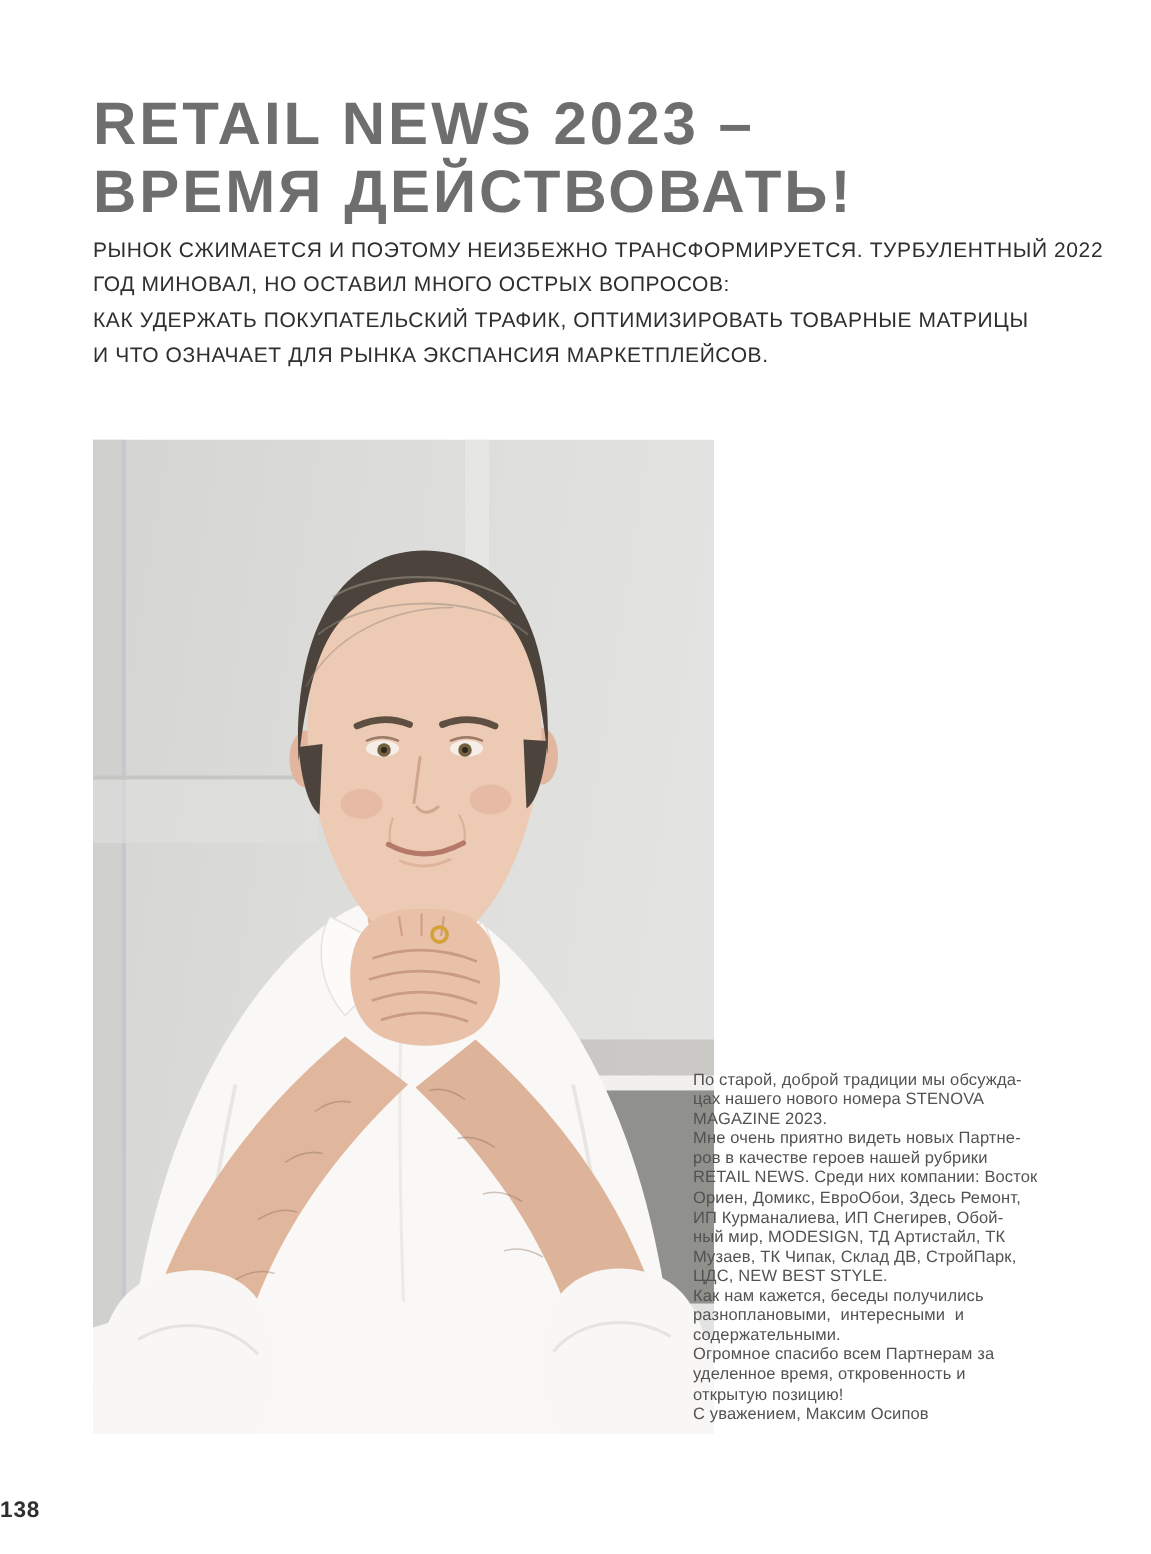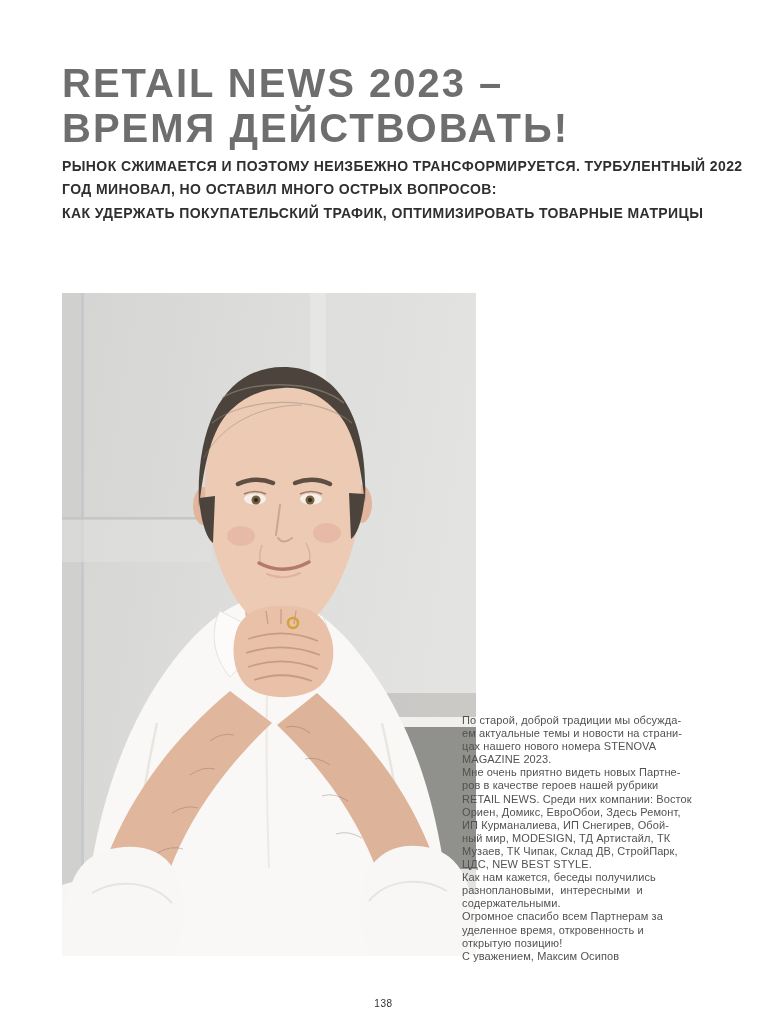--- a/index.html
+++ b/index.html
@@ -12,51 +12,52 @@
   .title {
     position:absolute; left:62px; top:34px;
     font-size:40px; line-height:45px; font-weight:700;
     letter-spacing:2px; color:#6e6e6e;
   }
   .intro {
     position:absolute; left:62px; top:155px; width:695px;
     font-size:14px; line-height:23.4px; font-weight:400;
     letter-spacing:0.4px; color:#2f2f2f;
   }
-  .intro .line { white-space:pre-wrap;font-weight:bold; }
+  .intro .line { white-space:pre-wrap; }
   .photo-frame {
     position:absolute; left:62px; top:293px; width:414px; height:663px;
   }
   .photo-frame svg { display:block; width:100%; height:100%; }
   .article {
     position:absolute; left:462px; top:714px; width:250px;
     font-size:11px; line-height:13.1px; color:#525252;
     letter-spacing:0.1px;
   }
   .article .line { white-space:pre-wrap; }
   .article .signature { white-space:pre-wrap; }
   .page-number {
-    position:absolute; left:0; right:0; top:998px; text-align:center;
-    font-size:10px; letter-spacing:0.6px; color:#2f2f2f;
+    position:absolute; left:0; right:0; top:998px; 
+    font-size:15px; letter-spacing:0.6px; color:#2f2f2f;font-weight:bold;
   }
 </style>
 </head>
 <body>
 
 <div class="page">
 
   <h1 class="title">
     <div>RETAIL NEWS 2023 –</div>
     <div>ВРЕМЯ ДЕЙСТВОВАТЬ!</div>
   </h1>
 
   <div class="intro">
     <div class="line">РЫНОК СЖИМАЕТСЯ И ПОЭТОМУ НЕИЗБЕЖНО ТРАНСФОРМИРУЕТСЯ. ТУРБУЛЕНТНЫЙ 2022</div>
     <div class="line">ГОД МИНОВАЛ, НО ОСТАВИЛ МНОГО ОСТРЫХ ВОПРОСОВ:</div>
     <div class="line">КАК УДЕРЖАТЬ ПОКУПАТЕЛЬСКИЙ ТРАФИК, ОПТИМИЗИРОВАТЬ ТОВАРНЫЕ МАТРИЦЫ</div>
+    <div class="line">И ЧТО ОЗНАЧАЕТ ДЛЯ РЫНКА ЭКСПАНСИЯ МАРКЕТПЛЕЙСОВ.</div>
   </div>
 
   <div class="photo-frame">
     <svg viewBox="0 0 414 663" preserveAspectRatio="none">
       <defs>
         <linearGradient id="wallGrad" x1="0" y1="0" x2="1" y2="0.25">
           <stop offset="0" stop-color="#d4d4d2"></stop>
           <stop offset="0.45" stop-color="#dcdcda"></stop>
           <stop offset="1" stop-color="#e3e3e1"></stop>
         </linearGradient>
@@ -155,21 +156,20 @@
           </g>
           <path d="M181,352 C174,344 174,334 181,328 Q188,336 186,350 Z" fill="#e9c1a9"></path>
           <circle cx="231" cy="330" r="5" stroke="#d3a239" stroke-width="2.5" fill="none"></circle>
         </g>
       </g>
     </svg>
   </div>
 
   <div class="article">
     <div class="line">По старой, доброй традиции мы обсужда-</div>
-    <div class="line">ем актуальные темы и новости на страни-</div>
     <div class="line">цах нашего нового номера STENOVA</div>
     <div class="line">MAGAZINE 2023.</div>
     <div class="line">Мне очень приятно видеть новых Партне-</div>
     <div class="line">ров в качестве героев нашей рубрики</div>
     <div class="line">RETAIL NEWS. Среди них компании: Восток</div>
     <div class="line">Ориен, Домикс, ЕвроОбои, Здесь Ремонт,</div>
     <div class="line">ИП Курманалиева, ИП Снегирев, Обой-</div>
     <div class="line">ный мир, MODESIGN, ТД Артистайл, ТК</div>
     <div class="line">Музаев, ТК Чипак, Склад ДВ, СтройПарк,</div>
     <div class="line">ЦДС, NEW BEST STYLE.</div>

